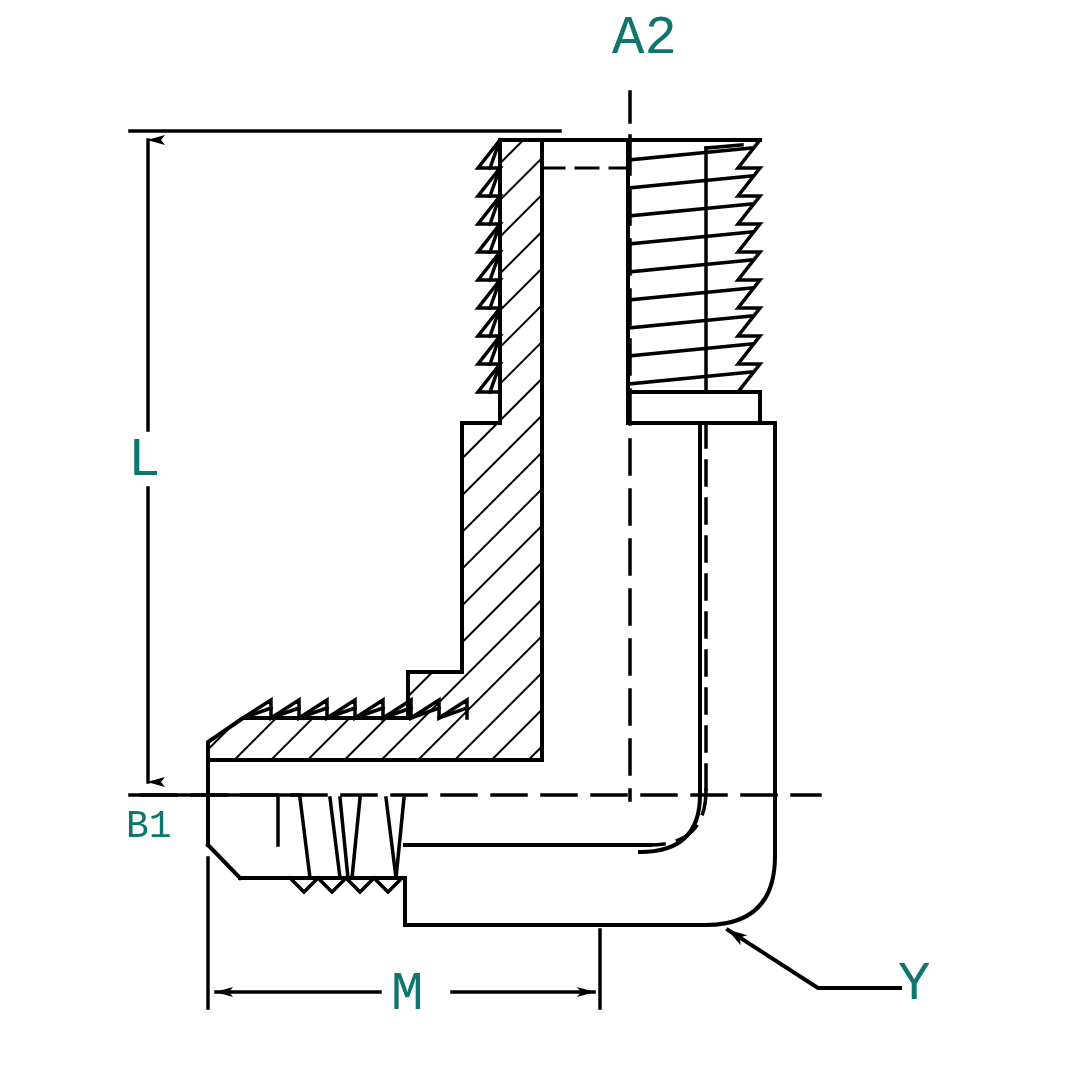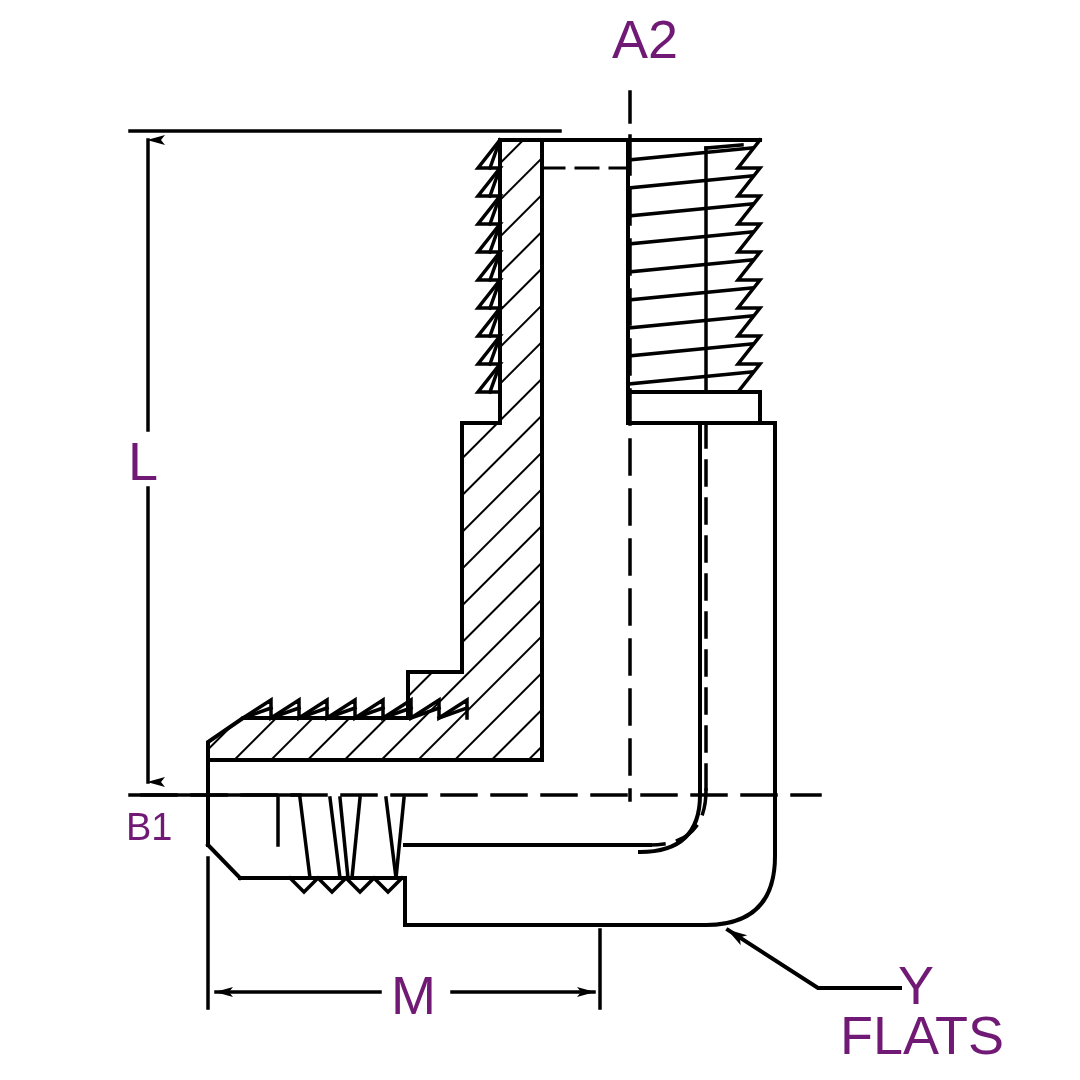--- a/index.html
+++ b/index.html
@@ -1,21 +1,21 @@
 <!DOCTYPE html>
 <html><head>
 <meta charset="utf-8">
 <style>
   html,body{margin:0;padding:0;background:#ffffff;}
   body{width:1080px;height:1080px;overflow:hidden;
        font-family:"Liberation Sans", sans-serif;}
   #stage{position:relative;width:1080px;height:1080px;background:#fff;}
   svg#dwg{position:absolute;left:0;top:0;width:1080px;height:1080px;display:block;}
-  .lbl{position:absolute;font-family:Liberation Sans, sans-serif;
-       color:#701a75;font-weight:400;white-space:nowrap;line-height:1;}
+  .lbl{position:absolute;font-family:Liberation Mono, monospace;
+       color:#0f766e;font-weight:400;white-space:nowrap;line-height:1;}
   #lbl-a2{left:612px;top:12px;font-size:54px;}
   #lbl-l{left:128px;top:434px;font-size:54px;}
   #lbl-b1{left:126px;top:808px;font-size:38px;}
   #lbl-m{left:391px;top:968px;font-size:54px;}
   #lbl-y{left:898px;top:958px;font-size:54px;}
   #lbl-flats{left:840px;top:1008px;font-size:54px;}
 </style>
 </head>
 <body>
 
@@ -183,15 +183,14 @@
     </g>
 
   </g>
 </svg>
 
 <div class="lbl" id="lbl-a2">A2</div>
 <div class="lbl" id="lbl-l">L</div>
 <div class="lbl" id="lbl-b1">B1</div>
 <div class="lbl" id="lbl-m">M</div>
 <div class="lbl" id="lbl-y">Y</div>
-<div class="lbl" id="lbl-flats">FLATS</div>
 
 </div>
 
 </body></html>

